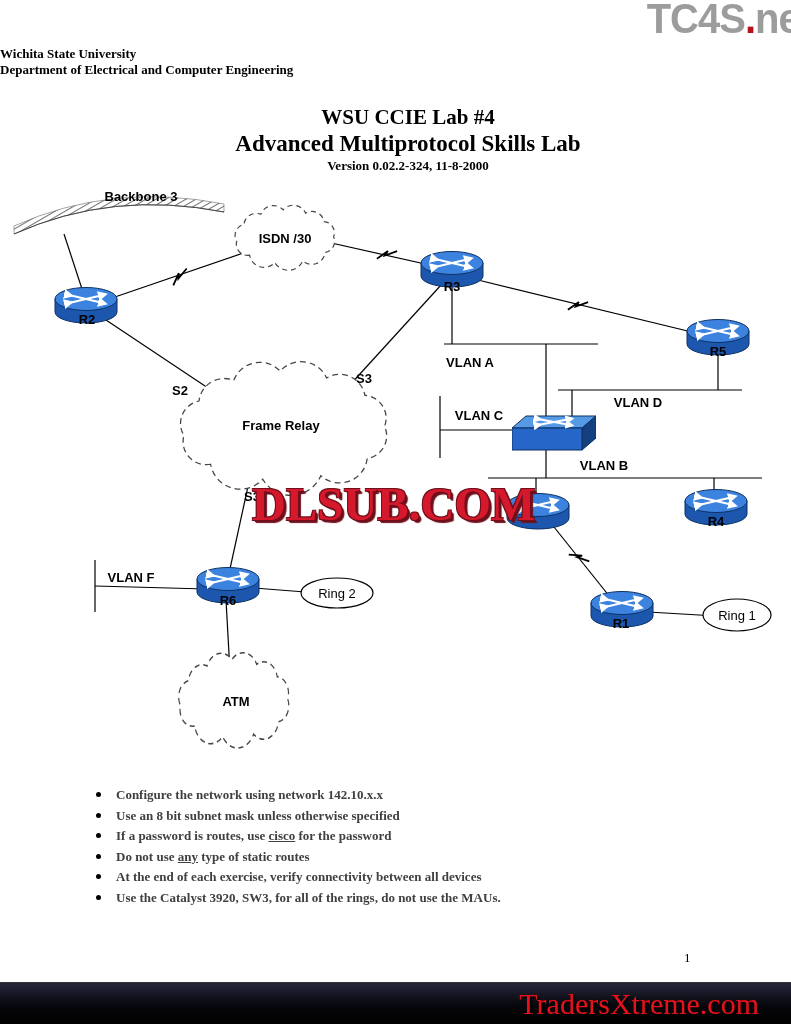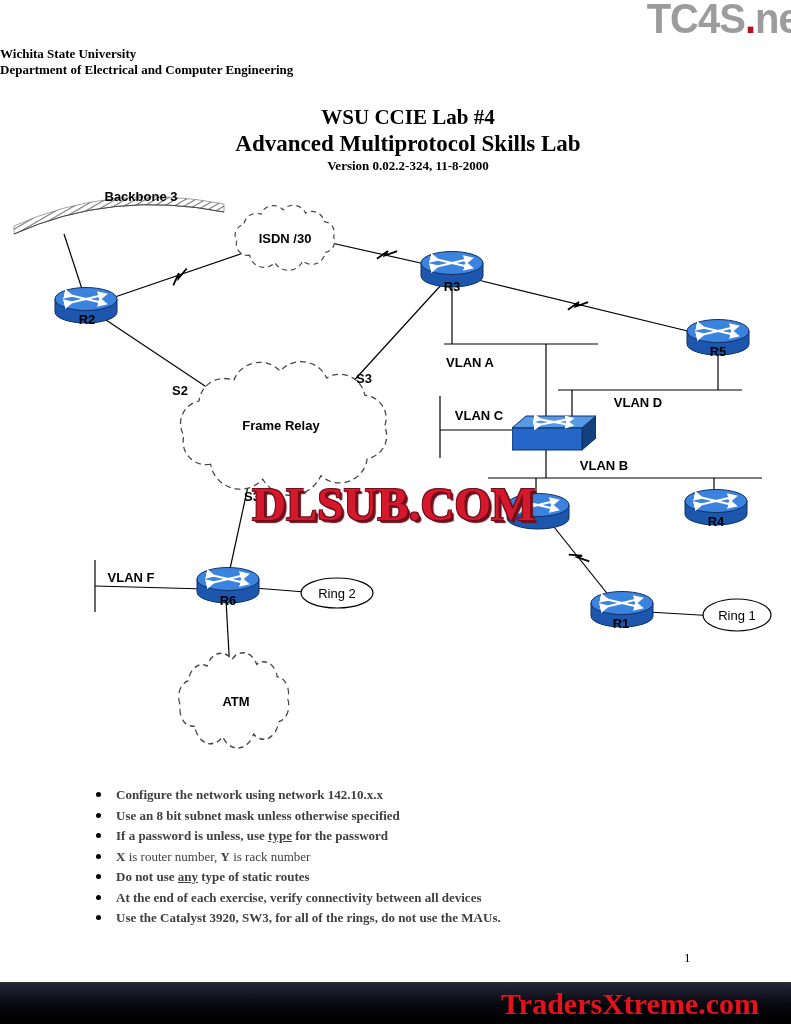--- a/index.html
+++ b/index.html
@@ -38,21 +38,21 @@
                              background:#000; margin-right:15px; vertical-align:2px; }
   .instructions .u { text-decoration:underline; }
   .instructions .n { font-weight:normal; }
 
   .page-number { position:absolute; left:684px; top:950px; font-size:13px; color:#000; z-index:2; }
 
   
   .footer { position:absolute; bottom:0; left:0; width:791px; height:42px; z-index:6;
             background:linear-gradient(180deg,#26263a 0%,#07070d 55%,#000 100%);
             border-top:1px solid #333; text-align:right; padding-right:32px; box-sizing:border-box; }
-  .footer span { font-family:"Liberation Serif", serif; font-weight:bold; font-size:30px; line-height:41px;
+  .footer span { font-family:"Liberation Serif", serif; font-weight:normal; font-size:30px; line-height:41px;
                  color:#e5121e; text-shadow:2px 2px 2px #000, 0 0 1px #500; }
 </style>
 </head>
 <body>
 
 <div class="page">
 
   <div class="logo"><span>TC4S</span><span class="dot">.</span><span>net</span></div>
 
   <div class="doc-header">
@@ -175,22 +175,21 @@
       <text x="337" y="598" text-anchor="middle">Ring 2</text>
       <text x="737" y="620" text-anchor="middle">Ring 1</text>
     </g>
   </svg>
 
   <div class="watermark">DLSUB.COM</div>
 
   <ul class="instructions">
     <li><span>Configure the network using network 142.10.x.x</span></li>
     <li><span>Use an 8 bit subnet mask unless otherwise specified</span></li>
-    <li><span>If a password is unless, use </span><span class="u">type</span><span> for the password</span></li>
-    <li><span>X</span><span class="n"> is router number, </span><span>Y</span><span class="n"> is rack number</span></li>
+    <li><span>If a password is routes, use </span><span class="u">cisco</span><span> for the password</span></li>
     <li><span>Do not use </span><span class="u">any</span><span> type of static routes</span></li>
     <li><span>At the end of each exercise, verify connectivity between all devices</span></li>
     <li><span>Use the Catalyst 3920, SW3, for all of the rings, do not use the MAUs.</span></li>
   </ul>
 
   <div class="page-number">1</div>
 
   <div class="footer">
     <span>TradersXtreme.com</span>
   </div>

